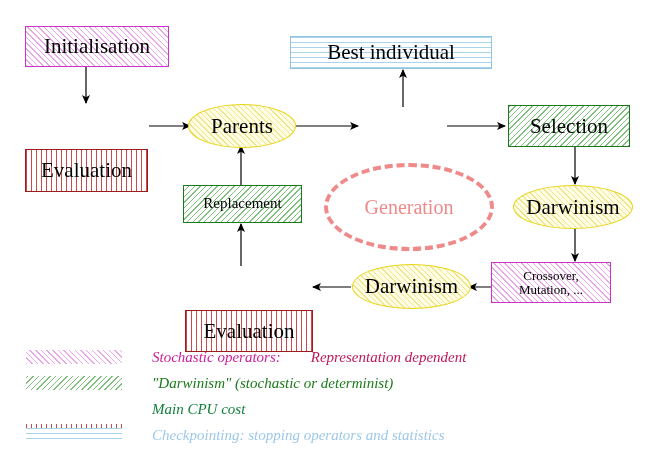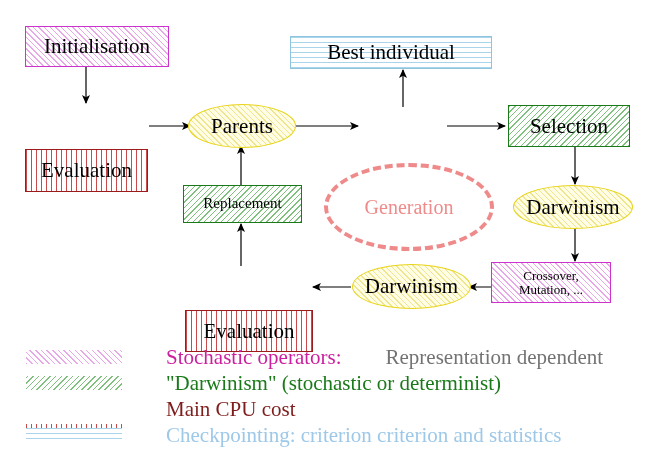--- a/index.html
+++ b/index.html
@@ -100,29 +100,30 @@
     display: flex;
     align-items: center;
   }
   .swatch {
     width: 96px;
     height: 14px;
     box-sizing: border-box;
     flex: 0 0 auto;
   }
   .legend-text {
-    margin-left: 44px;
-    font-size: 21px;
+    margin-left: 30px;
+    font-size: 15px;
     white-space: pre;
     font-family: "Liberation Serif", "DejaVu Serif", serif;
+    font-style: italic;
   }
   .lt-magenta { color: #cc1f9e; }
-  .lt-gold    { color: #737373; }
+  .lt-gold    { color: #be185d; }
   .lt-green   { color: #1a7a1a; }
-  .lt-red     { color: #7f1d1d; }
+  .lt-red     { color: #15803d; }
   .lt-blue    { color: #9ec8e8; }
 </style>
 </head>
 <body>
 
 <div id="canvas">
 
   <svg id="wires" viewBox="0 0 662 471" xmlns="http://www.w3.org/2000/svg">
     <defs>
       <marker id="ah" markerWidth="10" markerHeight="10" refX="8" refY="4" orient="auto" markerUnits="userSpaceOnUse">
@@ -192,18 +193,18 @@
       <span class="legend-text lt-green">"Darwinism" (stochastic or determinist)</span>
     </div>
 
     <div class="legend-row" style="top:400px;">
       <span class="swatch fill-red"></span>
       <span class="legend-text lt-red">Main CPU cost</span>
     </div>
 
     <div class="legend-row" style="top:426px;">
       <span class="swatch fill-blue"></span>
-      <span class="legend-text lt-blue">Checkpointing: criterion criterion and statistics</span>
+      <span class="legend-text lt-blue">Checkpointing: stopping operators and statistics</span>
     </div>
 
   </div>
 
 </div>
 
 </body></html>

